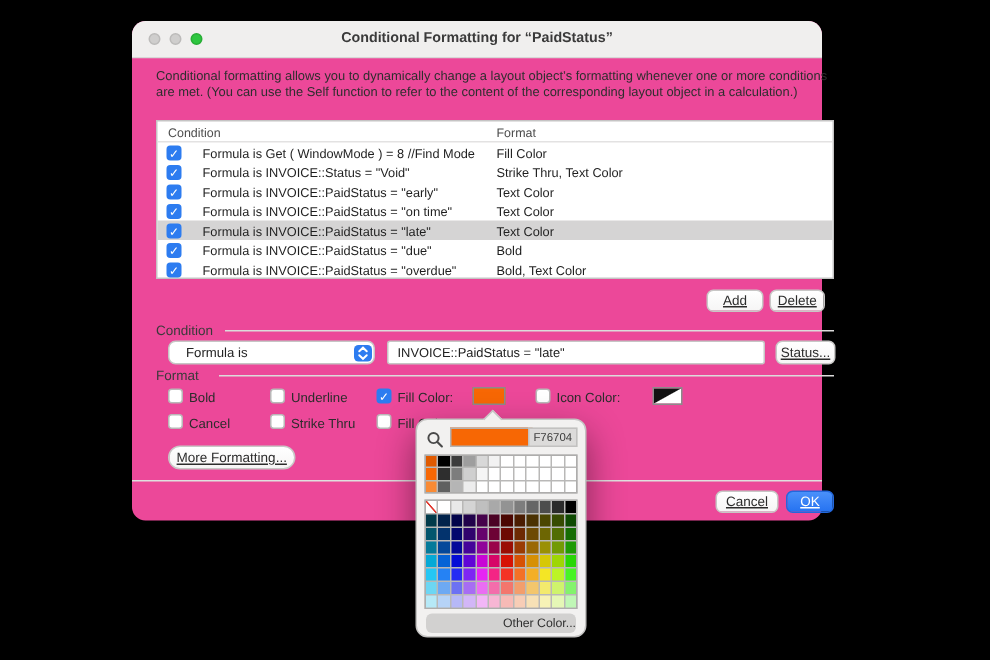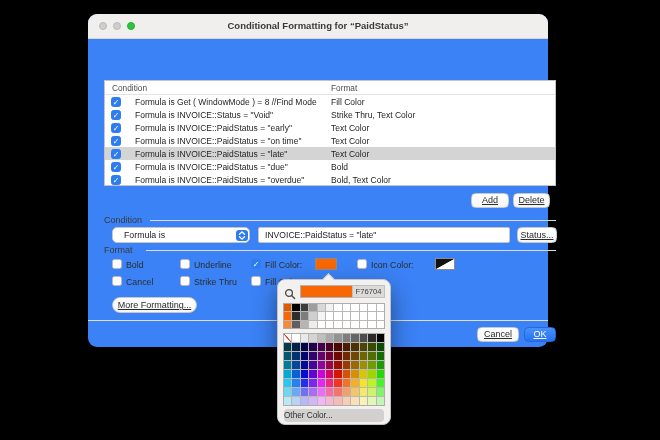--- a/index.html
+++ b/index.html
@@ -1,20 +1,20 @@
 <!DOCTYPE html>
 <html style="--accent: #2d7cf0;"><head>
 <meta charset="utf-8">
 <style>
   html,body{margin:0;padding:0;background:#000;}
   .stage{position:relative;width:660px;height:440px;background:#000;overflow:hidden;
          font-family:"Liberation Sans",sans-serif;-webkit-font-smoothing:antialiased;}
 
   
-  .dialog{position:absolute;left:88px;top:14px;width:460px;height:333px;background:#3b82f6;
+  .dialog{position:absolute;left:88px;top:14px;width:460px;height:333px;background:#ec4899;
           border-radius:9px;box-shadow:0 20px 45px rgba(0,0,0,.6);}
   .titlebar{position:absolute;top:0;left:0;right:0;height:24px;background:#f0efee;
             border-bottom:1px solid #d8d7d6;border-radius:9px 9px 0 0;}
   .title{text-align:center;font-size:9.5px;font-weight:bold;color:#3a3a3a;line-height:24px;}
   .lights{position:absolute;left:11px;top:8px;display:flex;gap:6px;}
   .light{width:8px;height:8px;border-radius:50%;box-sizing:border-box;}
   .light.gray{background:#cfcecd;border:1px solid #bcbbba;}
   .light.green{background:#2dc63f;border:1px solid #27ad35;}
 
   .desc{position:absolute;left:16px;top:31px;width:452px;font-size:8.6px;color:#2e2e2e;line-height:1.3;}
@@ -74,38 +74,39 @@
   .cur-swatch{position:absolute;left:17px;top:0;width:55px;height:13px;border:1px solid #b3b2b1;box-sizing:border-box;}
   .hex-box{position:absolute;right:0;top:0;width:33px;height:13px;background:#dcdbda;border:1px solid #c2c1c0;
            box-sizing:border-box;font-size:7.6px;color:#3c3c3c;text-align:center;line-height:11px;}
   .grid{position:absolute;left:5px;display:grid;grid-template-columns:repeat(12,1fr);gap:1px;background:#b9b8b7;
         border:1px solid #aeadac;padding:0;width:102px;box-sizing:border-box;}
   .grid-recent{top:23px;height:26px;grid-template-rows:repeat(3,1fr);}
   .grid-pal{top:53px;height:73px;grid-template-rows:repeat(8,1fr);}
   .pcell{background:#fff;}
   .pcell.none{background:linear-gradient(to top right,#fff 43%,#e0382e 47%,#e0382e 53%,#fff 57%);}
   .other-btn{position:absolute;left:6px;top:129px;width:100px;height:13px;background:#d2d1d0;border-radius:4px;
-             font-size:8.2px;color:#2f2f2f;text-align:left;line-height:13px;}
+             font-size:8.2px;color:#2f2f2f;text-align:right;line-height:13px;}
 </style>
 </head>
 <body>
 
 <div class="stage">
 
   <div class="dialog">
 
     <div class="titlebar">
       <div class="lights">
         <span class="light gray"></span>
         <span class="light gray"></span>
         <span class="light green"></span>
       </div>
       <div class="title">Conditional Formatting for “PaidStatus”</div>
     </div>
 
+    <div class="desc">Conditional formatting allows you to dynamically change a layout object’s formatting whenever one or more conditions are met.  (You can use the Self function to refer to the content of the corresponding layout object in a calculation.)</div>
 
     <div class="list">
       <div class="list-head">
         <span class="h1">Condition</span>
         <span class="h2">Format</span>
       </div>
       <div class="list-rows">
           <div class="list-row">
             <span class="cb on">✓</span>
             <span class="cond">Formula is Get ( WindowMode ) = 8 //Find Mode</span>

